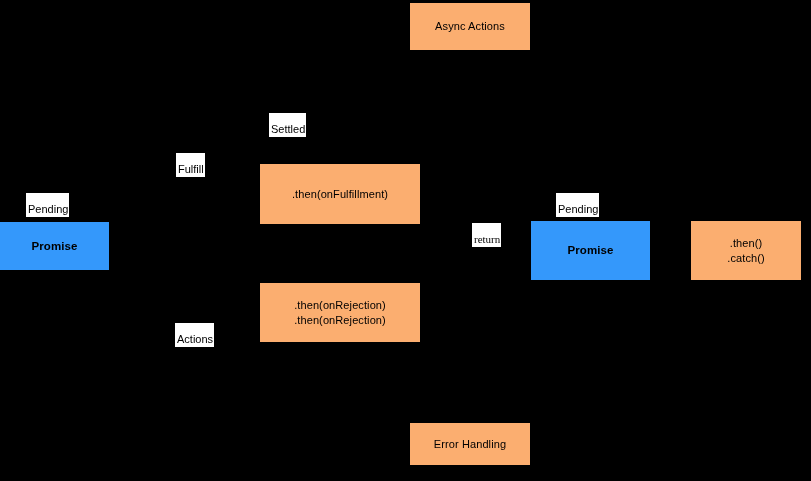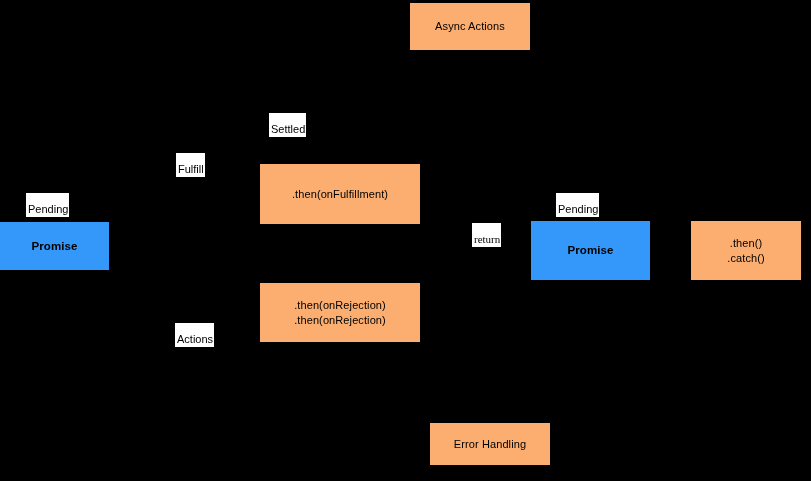--- a/index.html
+++ b/index.html
@@ -98,21 +98,21 @@
 
   <div class="node blue" style="left:531px; top:221px; width:119px; height:59px;">
     <span class="line">Promise</span>
   </div>
 
   <div class="node orange" style="left:691px; top:221px; width:110px; height:59px;">
     <span class="line">.then()</span>
     <span class="line">.catch()</span>
   </div>
 
-  <div class="node orange" style="left:410px; top:423px; width:120px; height:42px;margin-left:20px;">
+  <div class="node orange" style="left:410px; top:423px; width:120px; height:42px;">
     <span class="line">Error Handling</span>
   </div>
 
   <div class="edge-label" style="left:269px; top:113px;">Settled</div>
 
   <div class="edge-label" style="left:176px; top:153px;">Fulfill</div>
 
   <div class="edge-label" style="left:26px; top:193px;">Pending</div>
 
   <div class="edge-label" style="left:556px; top:193px;">Pending</div>

